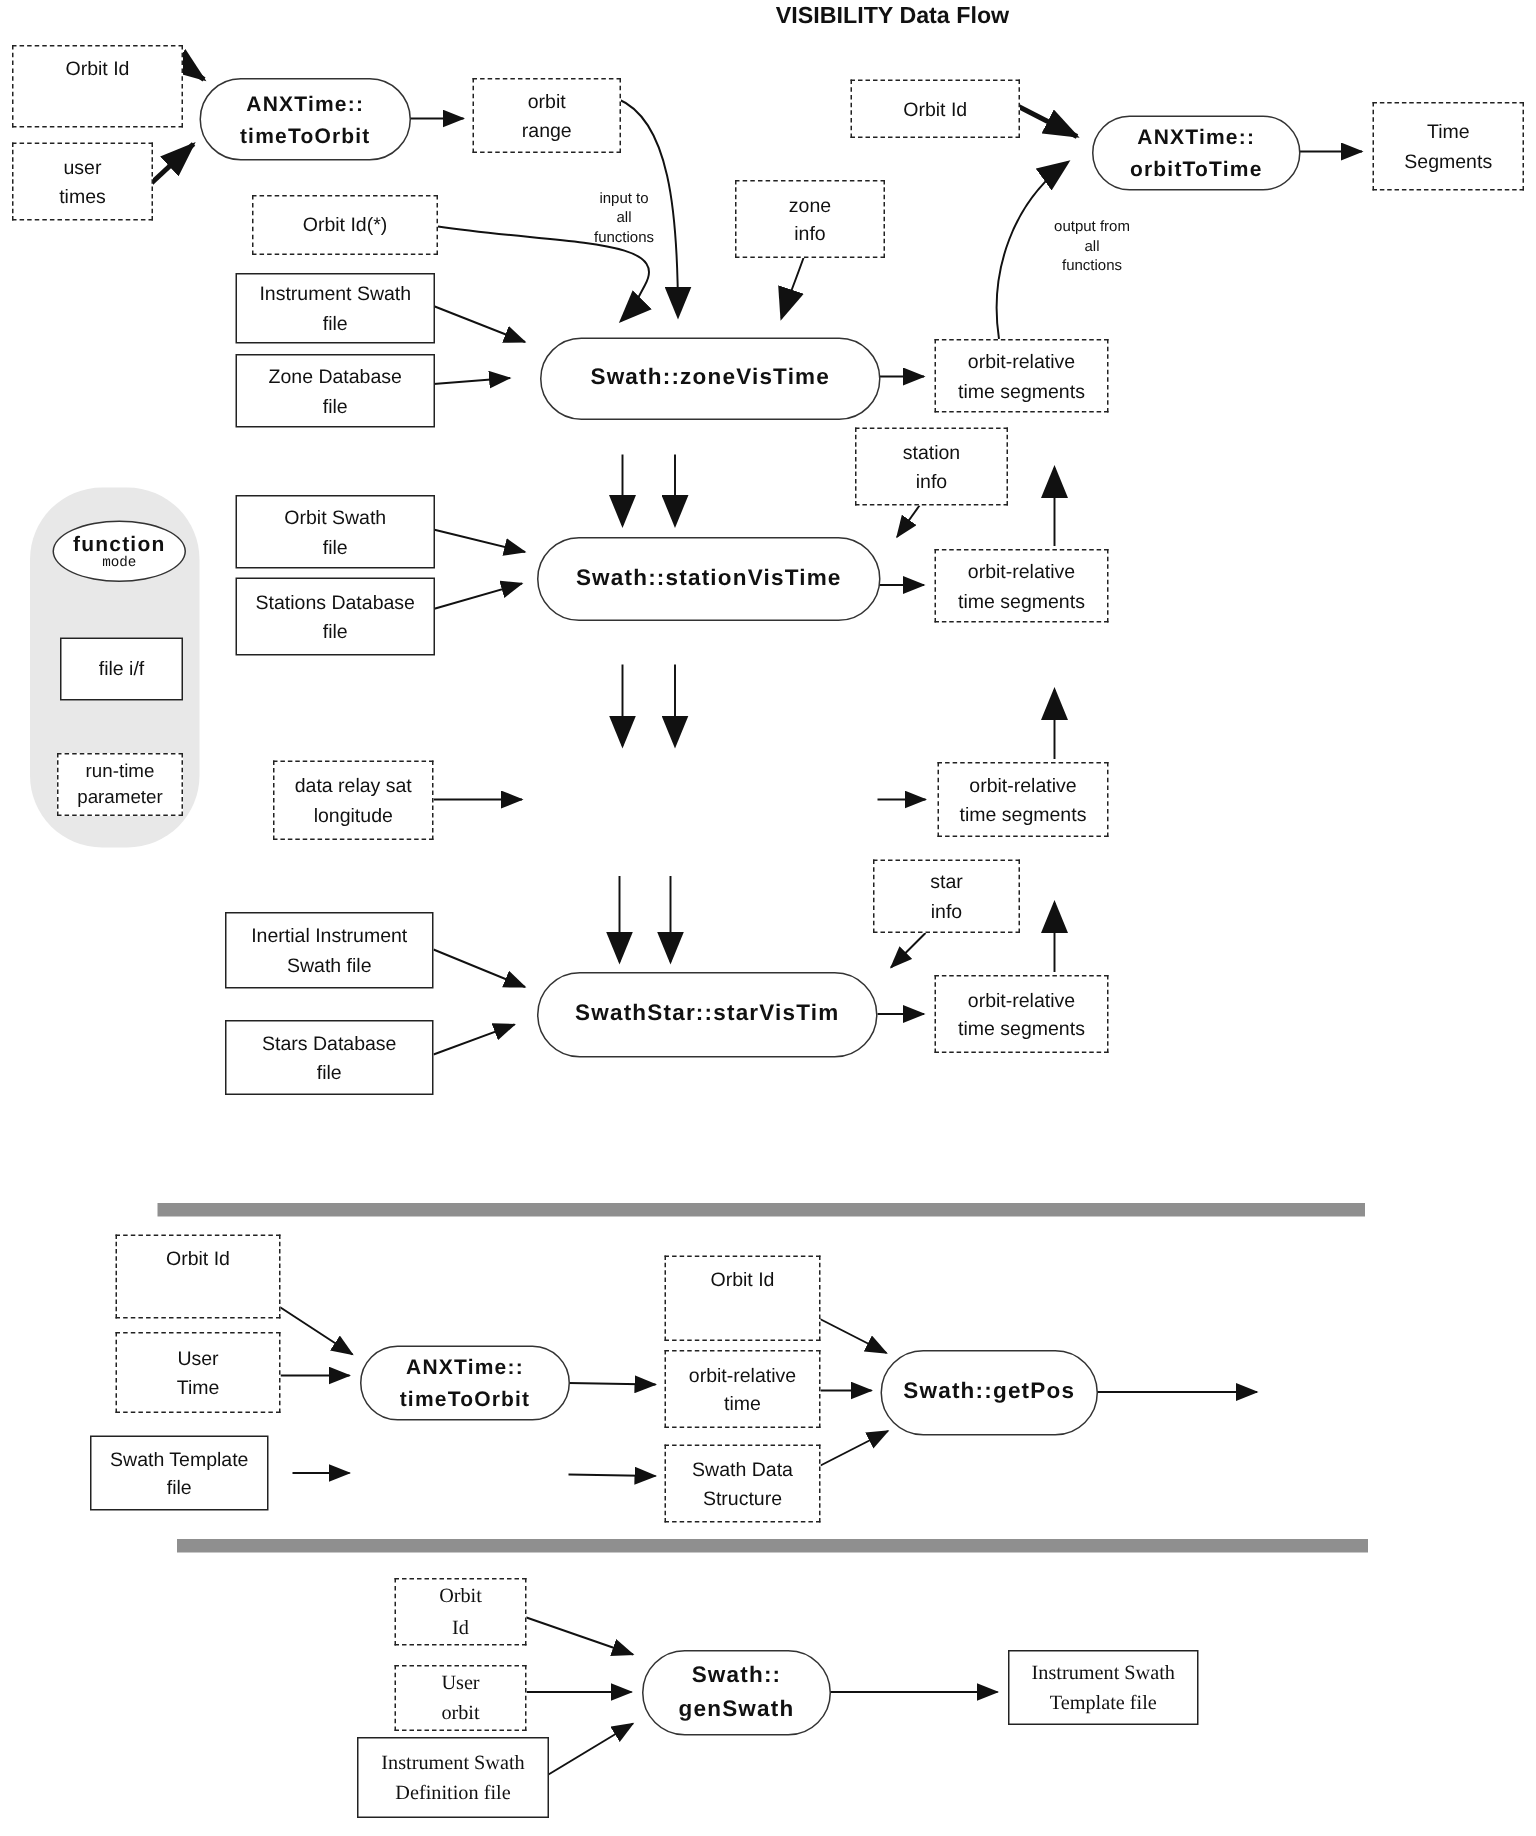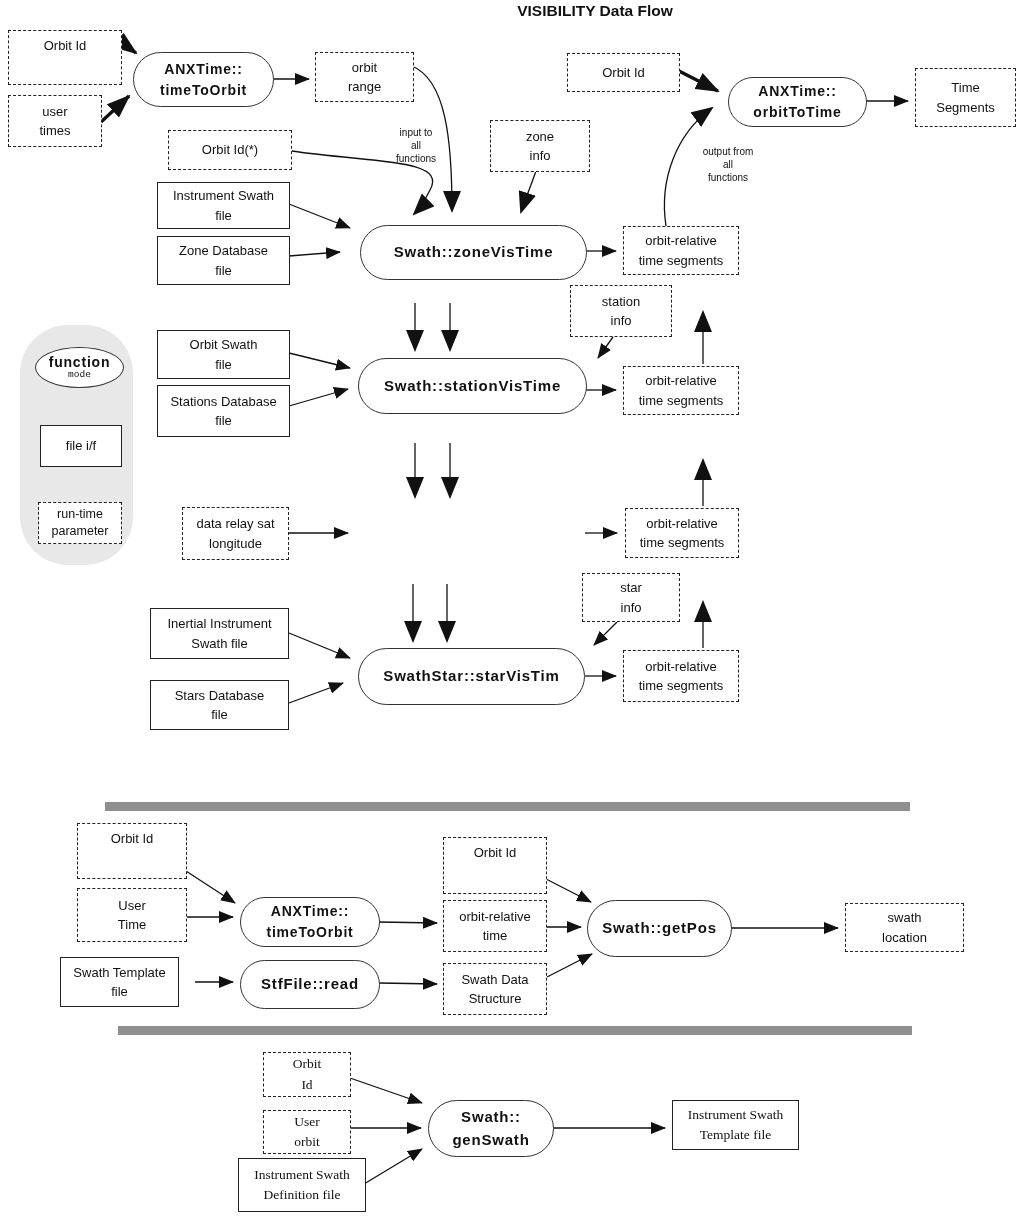--- a/index.html
+++ b/index.html
@@ -277,41 +277,34 @@
     <span>Time</span>
   </div>
   <div class="box func" id="f-s2-timetoorbit">
     <span>ANXTime::</span>
     <span>timeToOrbit</span>
   </div>
   <div class="box solid" id="b-s2-swath-template">
     <span>Swath Template</span>
     <span>file</span>
   </div>
-  <div class="box func big" id="f-s2-stfread">
-    <span>StfFile::read</span>
-  </div>
   <div class="box dashed top-text" id="p-s2-orbit-id-r">
     <span>Orbit Id</span>
   </div>
   <div class="box dashed" id="p-s2-orl-time">
     <span>orbit-relative</span>
     <span>time</span>
   </div>
   <div class="box dashed" id="p-s2-sds">
     <span>Swath Data</span>
     <span>Structure</span>
   </div>
   <div class="box func big" id="f-s2-getpos">
     <span>Swath::getPos</span>
   </div>
-  <div class="box dashed" id="p-s2-swath-loc">
-    <span>swath</span>
-    <span>location</span>
-  </div>
 
   <div class="box dashed serif" id="p-s3-orbit-id">
     <span>Orbit</span>
     <span>Id</span>
   </div>
   <div class="box dashed serif" id="p-s3-user-orbit">
     <span>User</span>
     <span>orbit</span>
   </div>
   <div class="box solid serif" id="b-s3-def-file">

